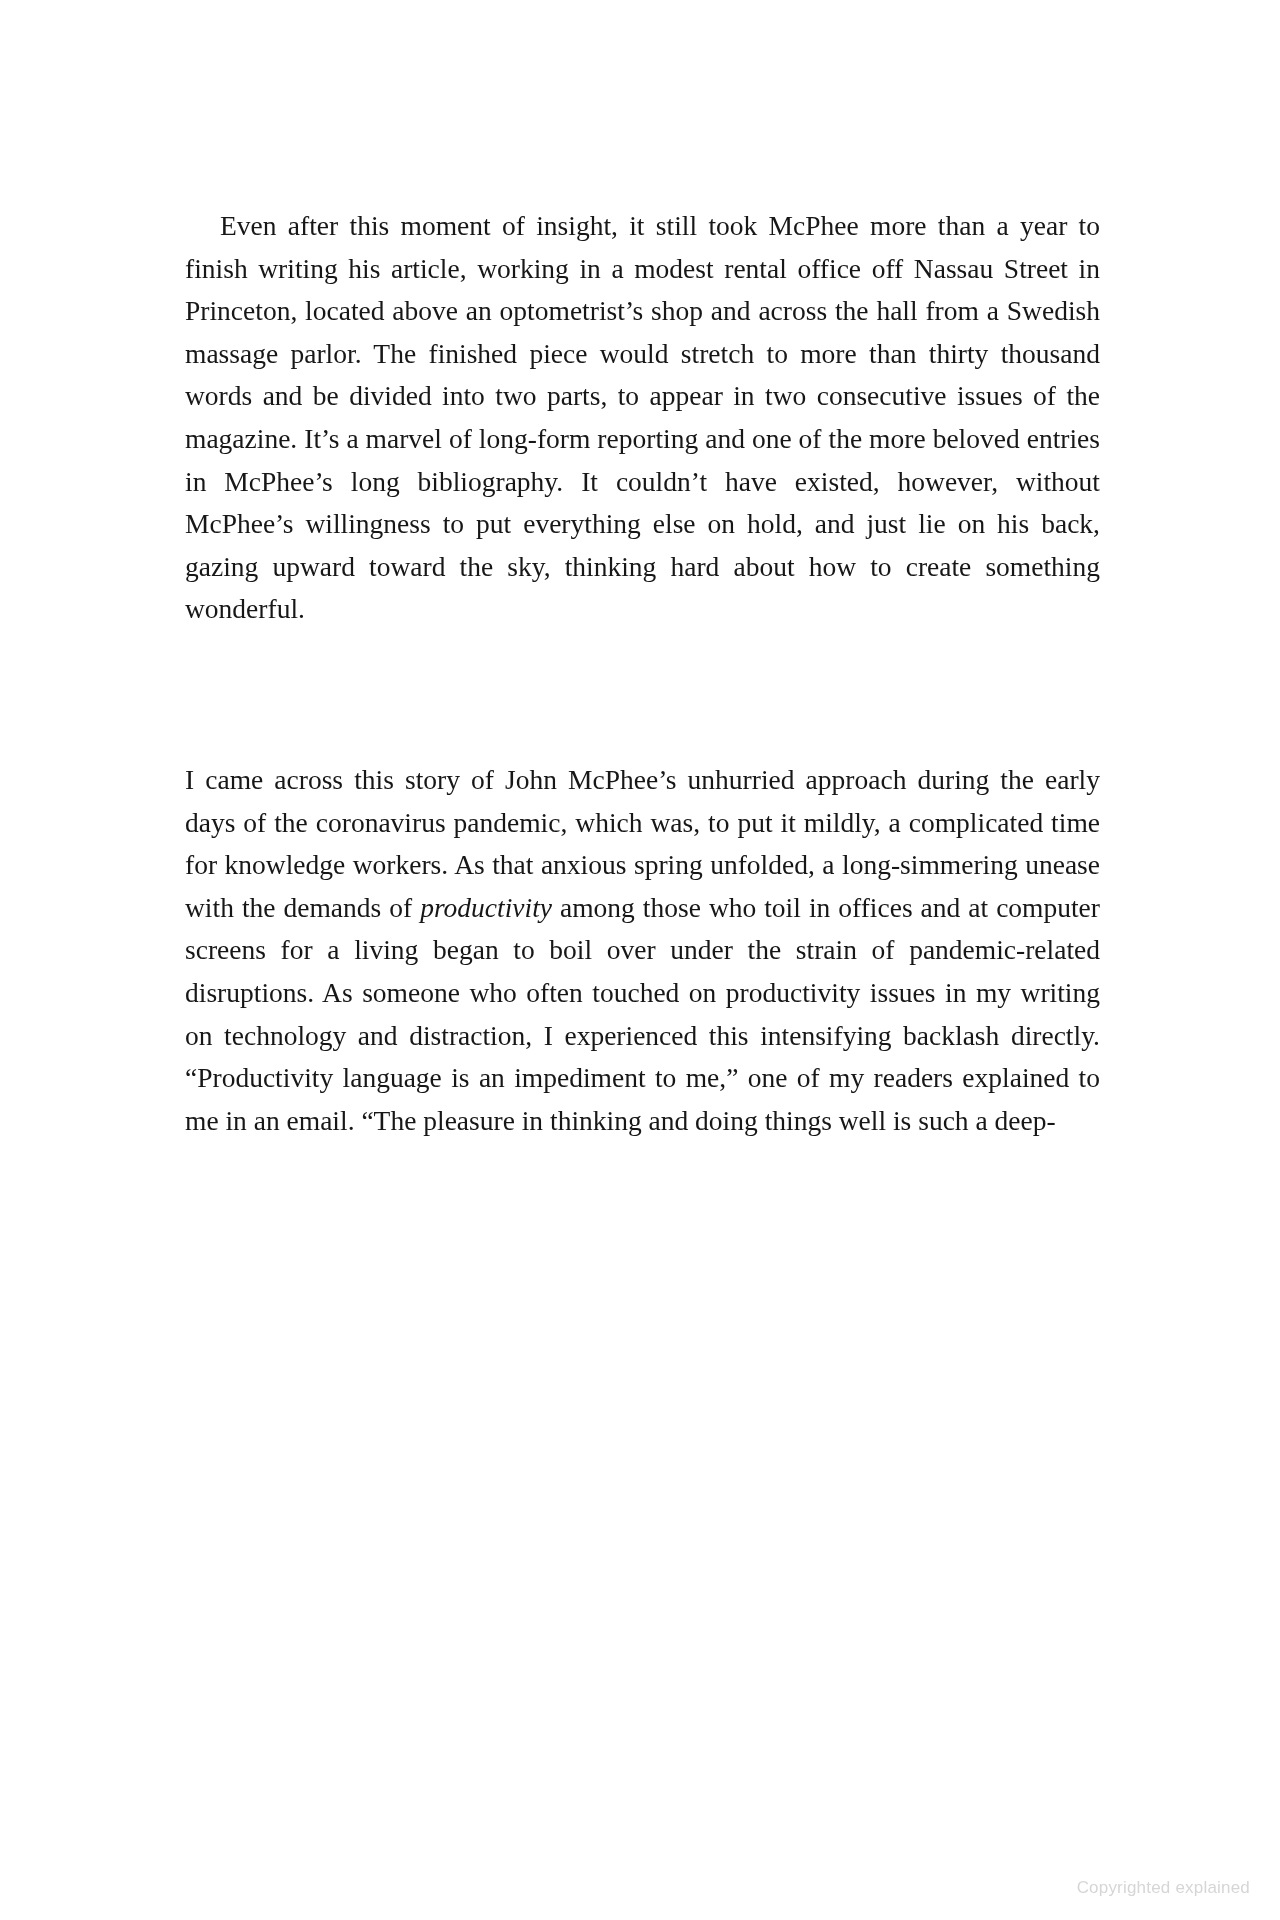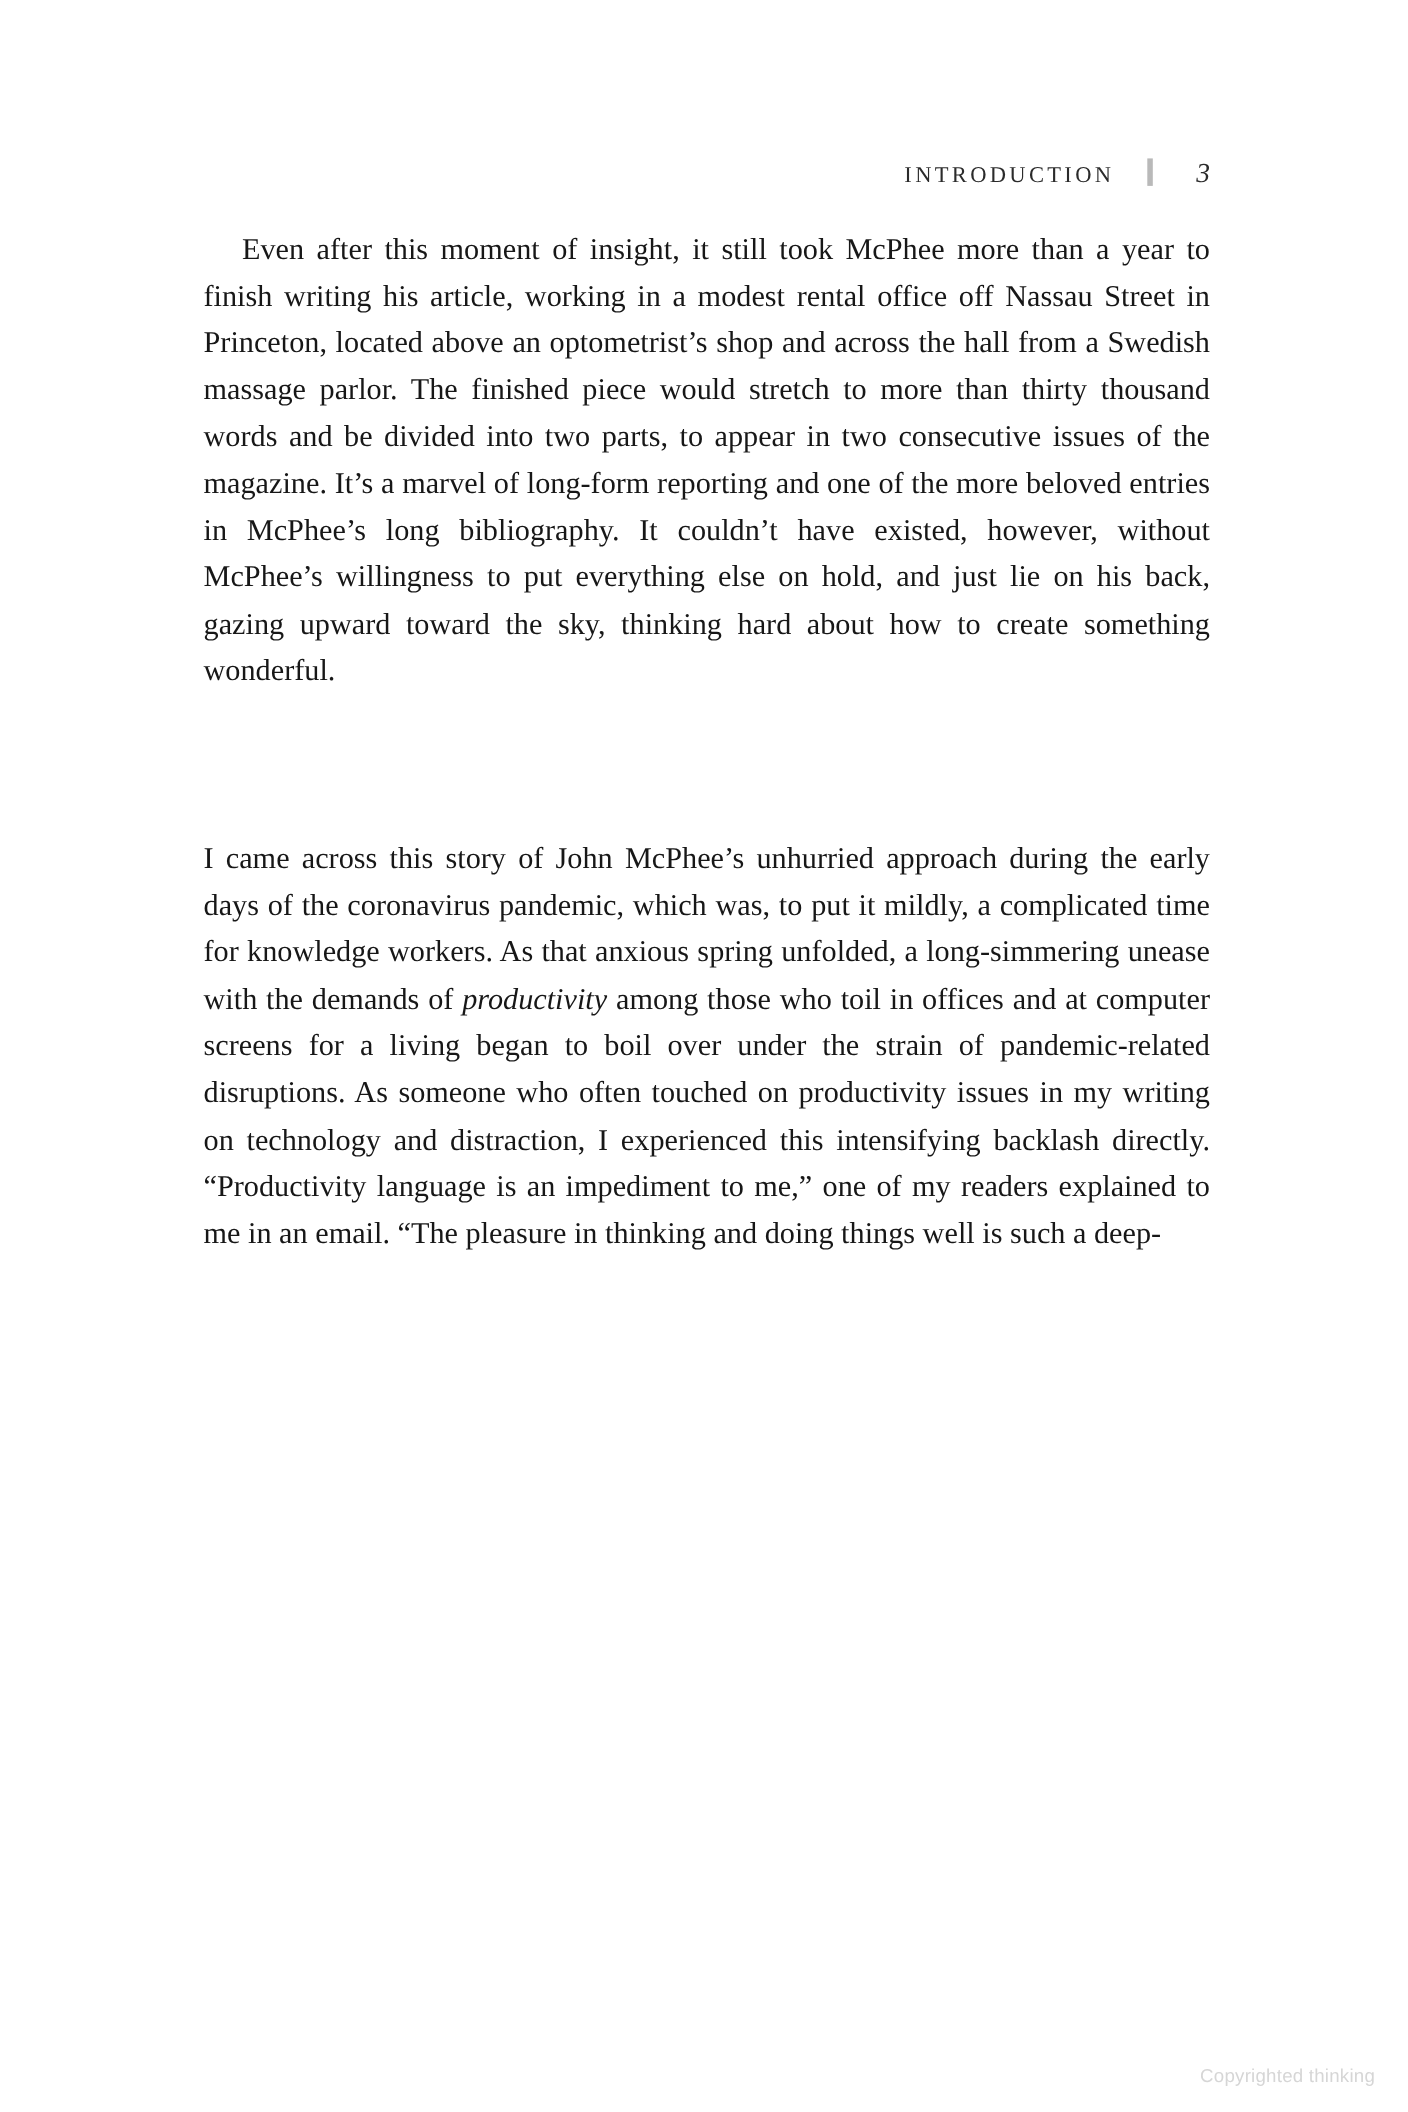--- a/index.html
+++ b/index.html
@@ -104,34 +104,29 @@
     letter-spacing: 0.2px;
     color: #d6d6d6;
     white-space: nowrap;
   }
 </style>
 </head>
 <body>
 
 <div class="page">
 
-  <div class="running-head">
-    <span class="chapter-name">INTRODUCTION</span>
-    <span class="rule"></span>
-    <span class="folio">3</span>
-  </div>
 
   <div class="textblock">
 
 
     <p class="para indent">Even after this moment of insight, it still took McPhee more than a year to finish writing his article, working in a modest rental office off Nassau Street in Princeton, located above an optometrist’s shop and across the hall from a Swedish massage parlor. The finished piece would stretch to more than thirty thousand words and be divided into two parts, to appear in two consecutive issues of the magazine. It’s a marvel of long-form reporting and one of the more beloved entries in McPhee’s long bibliography. It couldn’t have existed, however, without McPhee’s willingness to put everything else on hold, and just lie on his back, gazing upward toward the sky, thinking hard about how to create something wonderful.</p>
 
     <div class="section-break"></div>
 
     <p class="para noindent">
       <span>I came across this story of John McPhee’s unhurried approach during the early days of the coronavirus pandemic, which was, to put it mildly, a complicated time for knowledge workers. As that anxious spring unfolded, a long-simmering unease with the demands of </span><em>productivity</em><span> among those who toil in offices and at computer screens for a living began to boil over under the strain of pandemic-related disruptions. As someone who often touched on productivity issues in my writing on technology and distraction, I experienced this intensifying backlash directly. “Productivity language is an impediment to me,” one of my readers explained to me in an email. “The pleasure in thinking and doing things well is such a deep-</span>
     </p>
 
   </div>
 
-  <div class="copyright-watermark">Copyrighted thinking</div>
+  <div class="copyright-watermark">Copyrighted explained</div>
 
 </div>
 
 </body></html>

